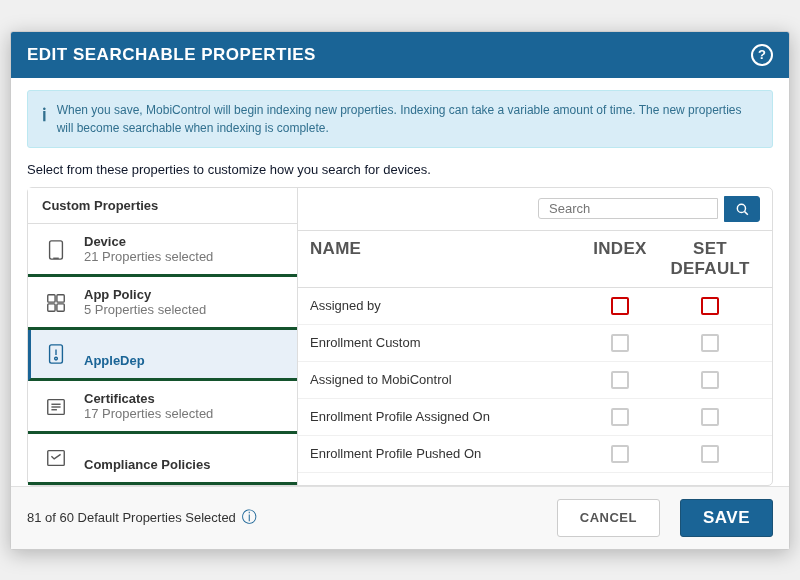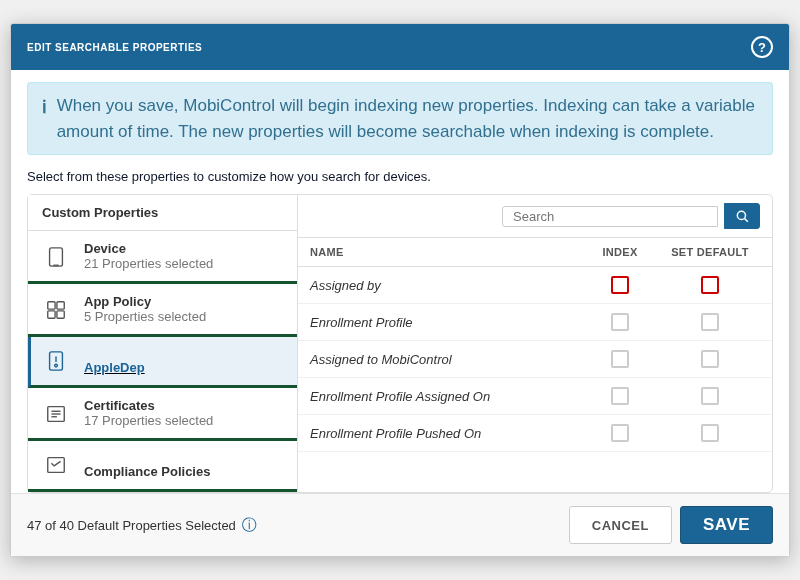--- a/index.html
+++ b/index.html
@@ -26,21 +26,21 @@
     .modal-header {
       background: #1a6496;
       color: #fff;
       padding: 12px 16px;
       display: flex;
       justify-content: space-between;
       align-items: center;
       border-radius: 2px 2px 0 0;
     }
     .modal-header-title {
-      font-size: 10px;
+      font-size: 17px;
       font-weight: 600;
       letter-spacing: 0.5px;
     }
     .help-icon {
       width: 22px;
       height: 22px;
       border-radius: 50%;
       border: 2px solid #fff;
       color: #fff;
       display: flex;
@@ -62,21 +62,21 @@
     }
     .info-icon {
       color: #31708f;
       font-size: 18px;
       font-weight: 700;
       flex-shrink: 0;
       margin-top: 1px;
     }
     .info-text {
       color: #31708f;
-      font-size: 17px;
+      font-size: 12px;
       line-height: 1.5;
     }
     .subtitle {
       padding: 6px 16px 10px 16px;
       color: #0f172a;
       font-size: 13px;
     }
     .content-area {
       display: flex;
       flex: 1;
@@ -103,21 +103,20 @@
       align-items: flex-end;
       padding: 10px 14px;
       cursor: pointer;
       border-bottom: 3px solid #14532d;
       gap: 14px;
     }
     .left-item.active {
       background: #e8f0f8;
       border-left: 3px solid #1a6496;
       padding-left: 11px;
-      text-decoration: underline;
     }
     .left-item-icon {
       width: 28px;
       height: 28px;
       display: flex;
       align-items: center;
       justify-content: center;
       flex-shrink: 0;
     }
     .left-item-icon svg {
@@ -150,21 +149,21 @@
       align-items: center;
       padding: 8px 12px;
       border-bottom: 1px solid #ddd;
       gap: 6px;
     }
     .search-input {
       border: 1px solid #ccc;
       border-radius: 3px 0 0 3px;
       padding: 2px 10px;
       font-size: 13px;
-      width: 216px;
+      width: 180px;
       outline: none;
       color: #999;
     }
     .search-btn {
       background: #1a6496;
       border: 1px solid #1a6496;
       color: #fff;
       padding: 5px 10px;
       border-radius: 0 3px 3px 0;
       cursor: pointer;
@@ -175,34 +174,34 @@
     }
     .table-header {
       display: grid;
       grid-template-columns: 1fr 80px 100px;
       padding: 8px 12px;
       border-bottom: 1px solid #ddd;
       background: #fff;
     }
     .table-header-cell {
       font-weight: 700;
-      font-size: 11px;
+      font-size: 17px;
       color: #555;
       text-transform: uppercase;
       letter-spacing: 0.3px;
     }
     .table-header-cell.center { text-align: center; }
     .table-row {
       display: grid;
       grid-template-columns: 1fr 80px 100px;
       padding: 9px 12px;
       border-bottom: 1px solid #f0f0f0;
       align-items: center;
     }
-    .table-cell { font-size: 13px; color: #333; font-style: italic; }
+    .table-cell { font-size: 13px; color: #333; }
     .table-cell.center { display: flex; justify-content: center; }
     .checkbox-wrap {
       width: 18px;
       height: 18px;
       border: 2px solid #ccc;
       border-radius: 2px;
       background: #fff;
       cursor: pointer;
       display: flex;
       align-items: center;
@@ -222,21 +221,21 @@
       color: #333;
       display: flex;
       align-items: center;
       gap: 6px;
     }
     .footer-status-info {
       color: #1a6496;
       font-size: 15px;
       cursor: pointer;
     }
-    .footer-buttons { display: flex; gap: 8px; }
+    .footer-buttons { display: flex; gap: 20px; }
     .btn-cancel {
       padding: 8px 22px;
       font-size: 13px;
       font-weight: 600;
       background: #fff;
       border: 1px solid #ccc;
       border-radius: 3px;
       cursor: pointer;
       color: #555;
       letter-spacing: 0.5px;
@@ -366,21 +365,21 @@
         <div class="table-cell">Assigned by</div>
         <div class="table-cell center">
           <div class="checkbox-wrap error"></div>
         </div>
         <div class="table-cell center">
           <div class="checkbox-wrap error"></div>
         </div>
       </div>
 
       <div class="table-row">
-        <div class="table-cell">Enrollment Profile</div>
+        <div class="table-cell">Enrollment Custom</div>
         <div class="table-cell center">
           <div class="checkbox-wrap"></div>
         </div>
         <div class="table-cell center">
           <div class="checkbox-wrap"></div>
         </div>
       </div>
 
       <div class="table-row">
         <div class="table-cell">Assigned to MobiControl</div>
@@ -409,21 +408,21 @@
         </div>
         <div class="table-cell center">
           <div class="checkbox-wrap"></div>
         </div>
       </div>
     </div>
   </div>
 
   <div class="modal-footer">
     <div class="footer-status">
-      <span>47 of 40 Default Properties Selected</span>
+      <span>81 of 60 Default Properties Selected</span>
       <span class="footer-status-info">ⓘ</span>
     </div>
     <div class="footer-buttons">
       <button class="btn-cancel">CANCEL</button>
       <button class="btn-save">SAVE</button>
     </div>
   </div>
 </div>
 
 </body></html>

